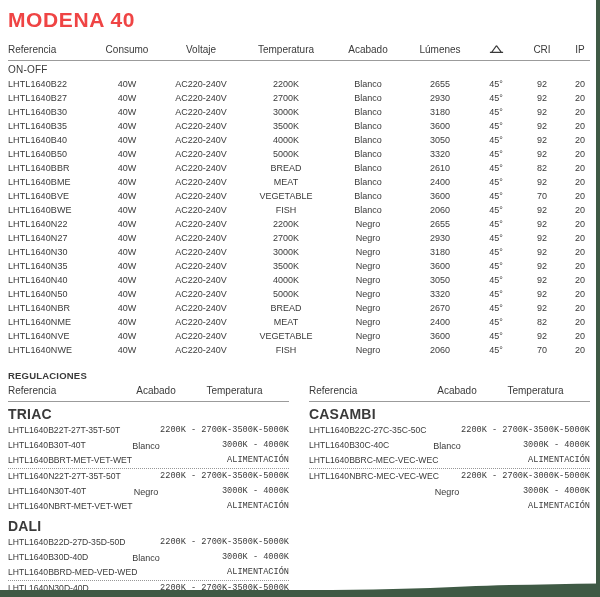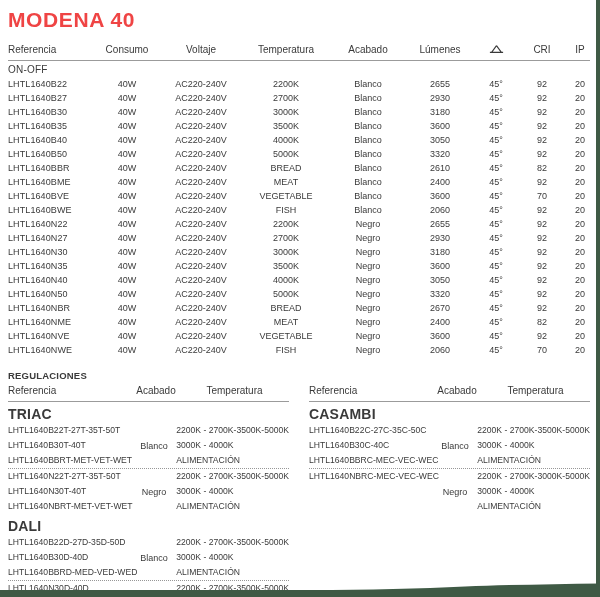--- a/index.html
+++ b/index.html
@@ -32,21 +32,21 @@
   .rh-ref{width:124px;}
   .rh-acab{width:48px;text-align:center;}
   .rh-temp{flex:1;text-align:center;}
   .reg-section-label{font-weight:bold;font-size:14px;padding:4px 0 1px 0;letter-spacing:0.2px;}
   .reg-group{display:flex;}
   .reg-group + .reg-group{border-top:1px dotted #979797;}
   .reg-refs{width:124px;}
   .reg-acabado{width:48px;display:flex;align-items:center;justify-content:center;font-size:9px;}
   .reg-temps{flex:1;}
   .reg-cell{height:15px;line-height:15px;font-size:8.6px;white-space:nowrap;}
-  .reg-temp{text-align:left;}
+  .reg-temp{text-align:right;font-family:Liberation Mono, monospace;}
   
   .edge-right{position:absolute;top:0;right:0;width:4px;height:597px;}
   .edge-bottom{position:absolute;left:0;bottom:0;width:600px;height:16px;}
 </style>
 </head>
 <body>
 
 <div class="page">
 
   <div class="title">MODENA 40</div>

